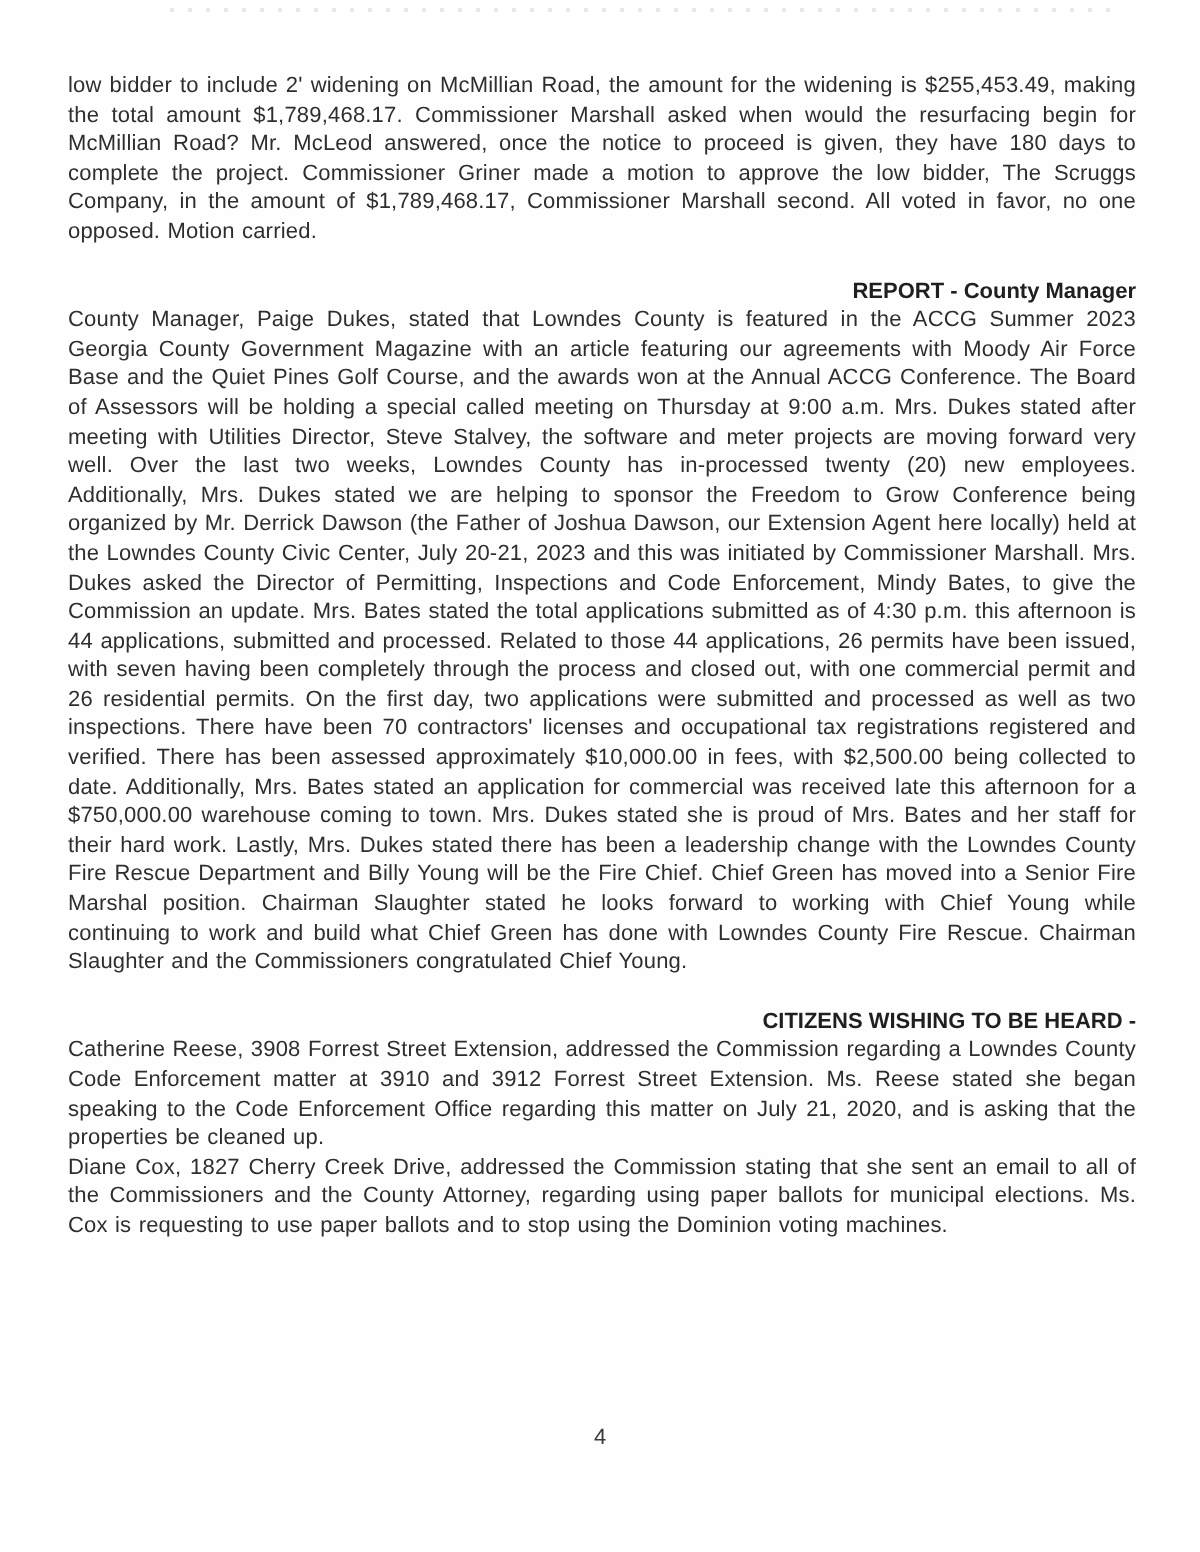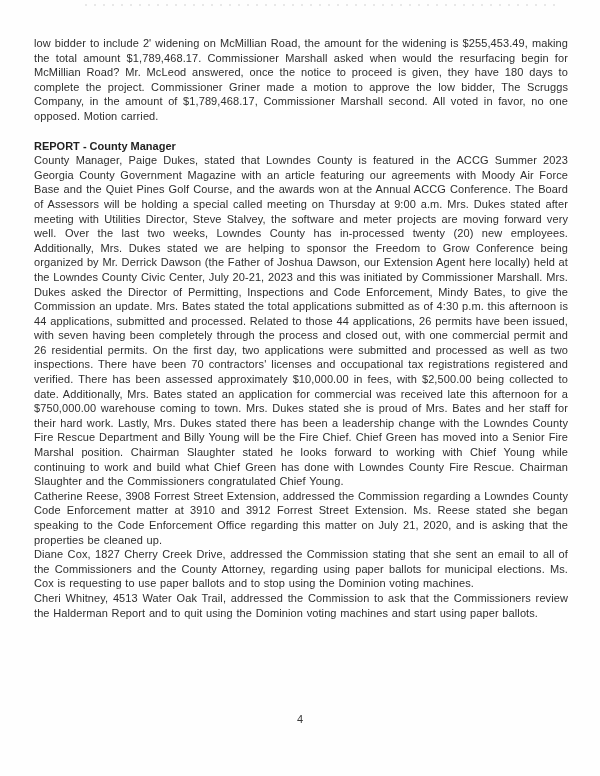--- a/index.html
+++ b/index.html
@@ -39,21 +39,21 @@
     text-align: justify;
     letter-spacing: 0.1px;
     word-spacing: 0.5px;
   }
   .heading {
     margin: 15px 0 0 0;
     font-size: 11px;
     line-height: 14.6px;
     font-weight: bold;
     color: #1f1f1f;
-    text-align: left;
+    text-align: right;
   }
   .footer {
     position: absolute;
     top: 712px;
     left: 0;
     width: 600px;
     text-align: center;
     font-size: 11px;
     line-height: 14.6px;
     color: #3a3a3a;
@@ -61,18 +61,18 @@
 </style>
 </head>
 <body>
 
 <div class="page">
   <div class="scan-noise"></div>
   <div class="content">
     <p class="para">low bidder to include 2' widening on McMillian Road, the amount for the widening is $255,453.49, making the total amount $1,789,468.17. Commissioner Marshall asked when would the resurfacing begin for McMillian Road? Mr. McLeod answered, once the notice to proceed is given, they have 180 days to complete the project. Commissioner Griner made a motion to approve the low bidder, The Scruggs Company, in the amount of $1,789,468.17, Commissioner Marshall second. All voted in favor, no one opposed. Motion carried.</p>
     <h2 class="heading">REPORT - County Manager</h2>
     <p class="para">County Manager, Paige Dukes, stated that Lowndes County is featured in the ACCG Summer 2023 Georgia County Government Magazine with an article featuring our agreements with Moody Air Force Base and the Quiet Pines Golf Course, and the awards won at the Annual ACCG Conference. The Board of Assessors will be holding a special called meeting on Thursday at 9:00 a.m. Mrs. Dukes stated after meeting with Utilities Director, Steve Stalvey, the software and meter projects are moving forward very well. Over the last two weeks, Lowndes County has in-processed twenty (20) new employees. Additionally, Mrs. Dukes stated we are helping to sponsor the Freedom to Grow Conference being organized by Mr. Derrick Dawson (the Father of Joshua Dawson, our Extension Agent here locally) held at the Lowndes County Civic Center, July 20-21, 2023 and this was initiated by Commissioner Marshall. Mrs. Dukes asked the Director of Permitting, Inspections and Code Enforcement, Mindy Bates, to give the Commission an update. Mrs. Bates stated the total applications submitted as of 4:30 p.m. this afternoon is 44 applications, submitted and processed. Related to those 44 applications, 26 permits have been issued, with seven having been completely through the process and closed out, with one commercial permit and 26 residential permits. On the first day, two applications were submitted and processed as well as two inspections. There have been 70 contractors' licenses and occupational tax registrations registered and verified. There has been assessed approximately $10,000.00 in fees, with $2,500.00 being collected to date. Additionally, Mrs. Bates stated an application for commercial was received late this afternoon for a $750,000.00 warehouse coming to town. Mrs. Dukes stated she is proud of Mrs. Bates and her staff for their hard work. Lastly, Mrs. Dukes stated there has been a leadership change with the Lowndes County Fire Rescue Department and Billy Young will be the Fire Chief. Chief Green has moved into a Senior Fire Marshal position. Chairman Slaughter stated he looks forward to working with Chief Young while continuing to work and build what Chief Green has done with Lowndes County Fire Rescue. Chairman Slaughter and the Commissioners congratulated Chief Young.</p>
+    <h2 class="heading">CITIZENS WISHING TO BE HEARD -</h2>
     <p class="para">Catherine Reese, 3908 Forrest Street Extension, addressed the Commission regarding a Lowndes County Code Enforcement matter at 3910 and 3912 Forrest Street Extension. Ms. Reese stated she began speaking to the Code Enforcement Office regarding this matter on July 21, 2020, and is asking that the properties be cleaned up.</p>
     <p class="para">Diane Cox, 1827 Cherry Creek Drive, addressed the Commission stating that she sent an email to all of the Commissioners and the County Attorney, regarding using paper ballots for municipal elections. Ms. Cox is requesting to use paper ballots and to stop using the Dominion voting machines.</p>
-    <p class="para">Cheri Whitney, 4513 Water Oak Trail, addressed the Commission to ask that the Commissioners review the Halderman Report and to quit using the Dominion voting machines and start using paper ballots.</p>
   </div>
   <div class="footer">4</div>
 </div>
 
 </body></html>

